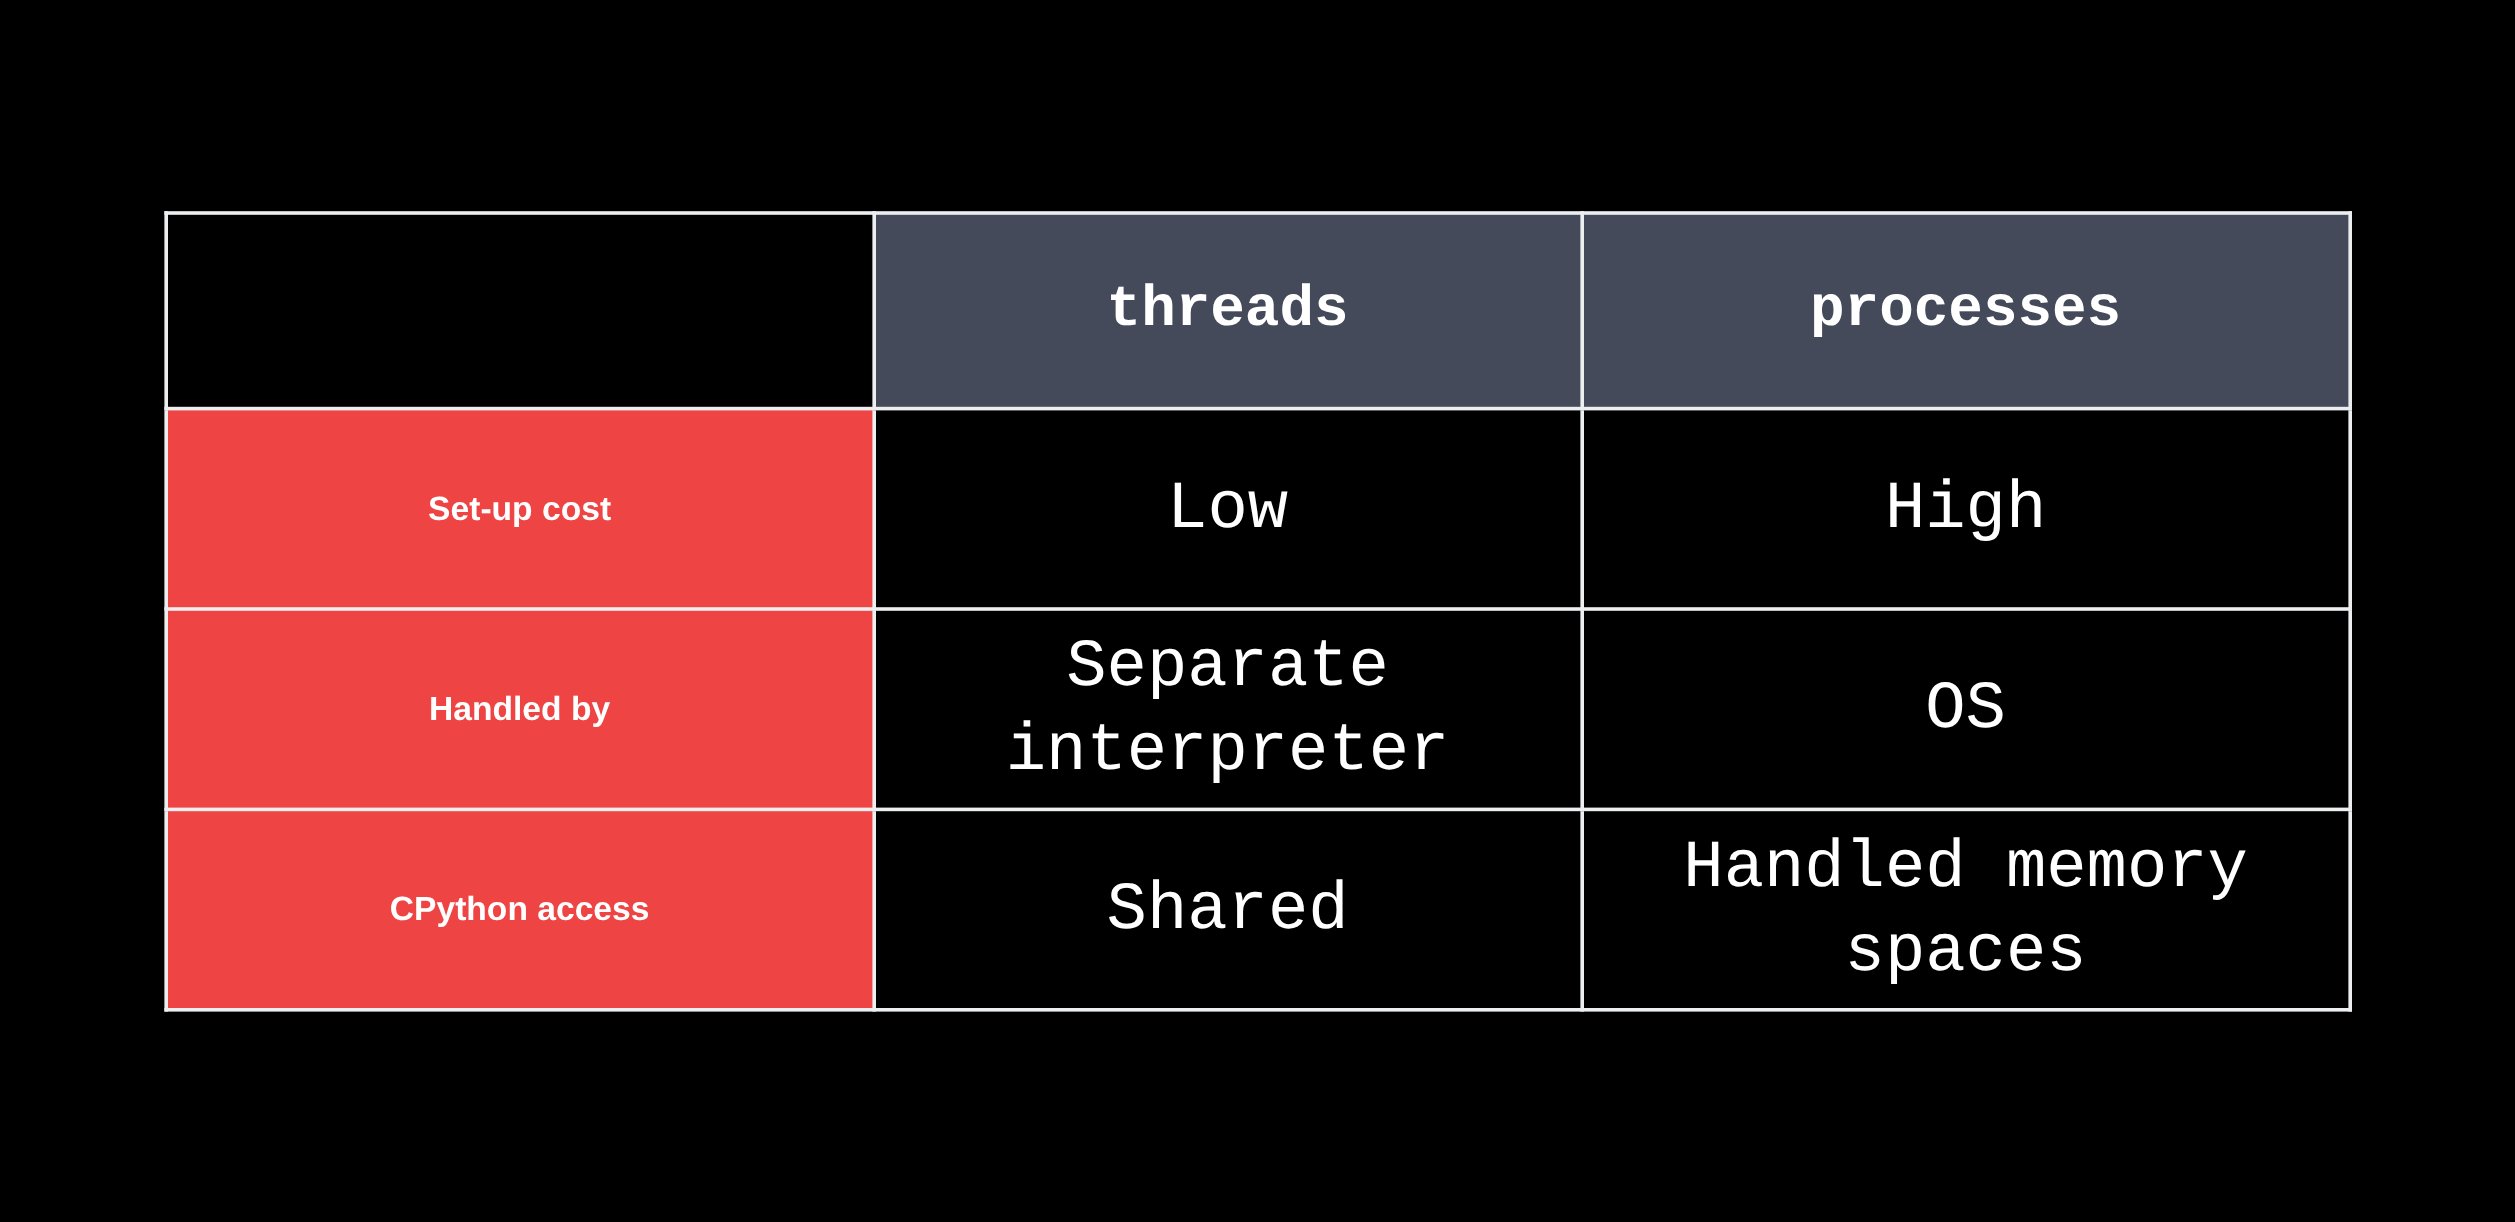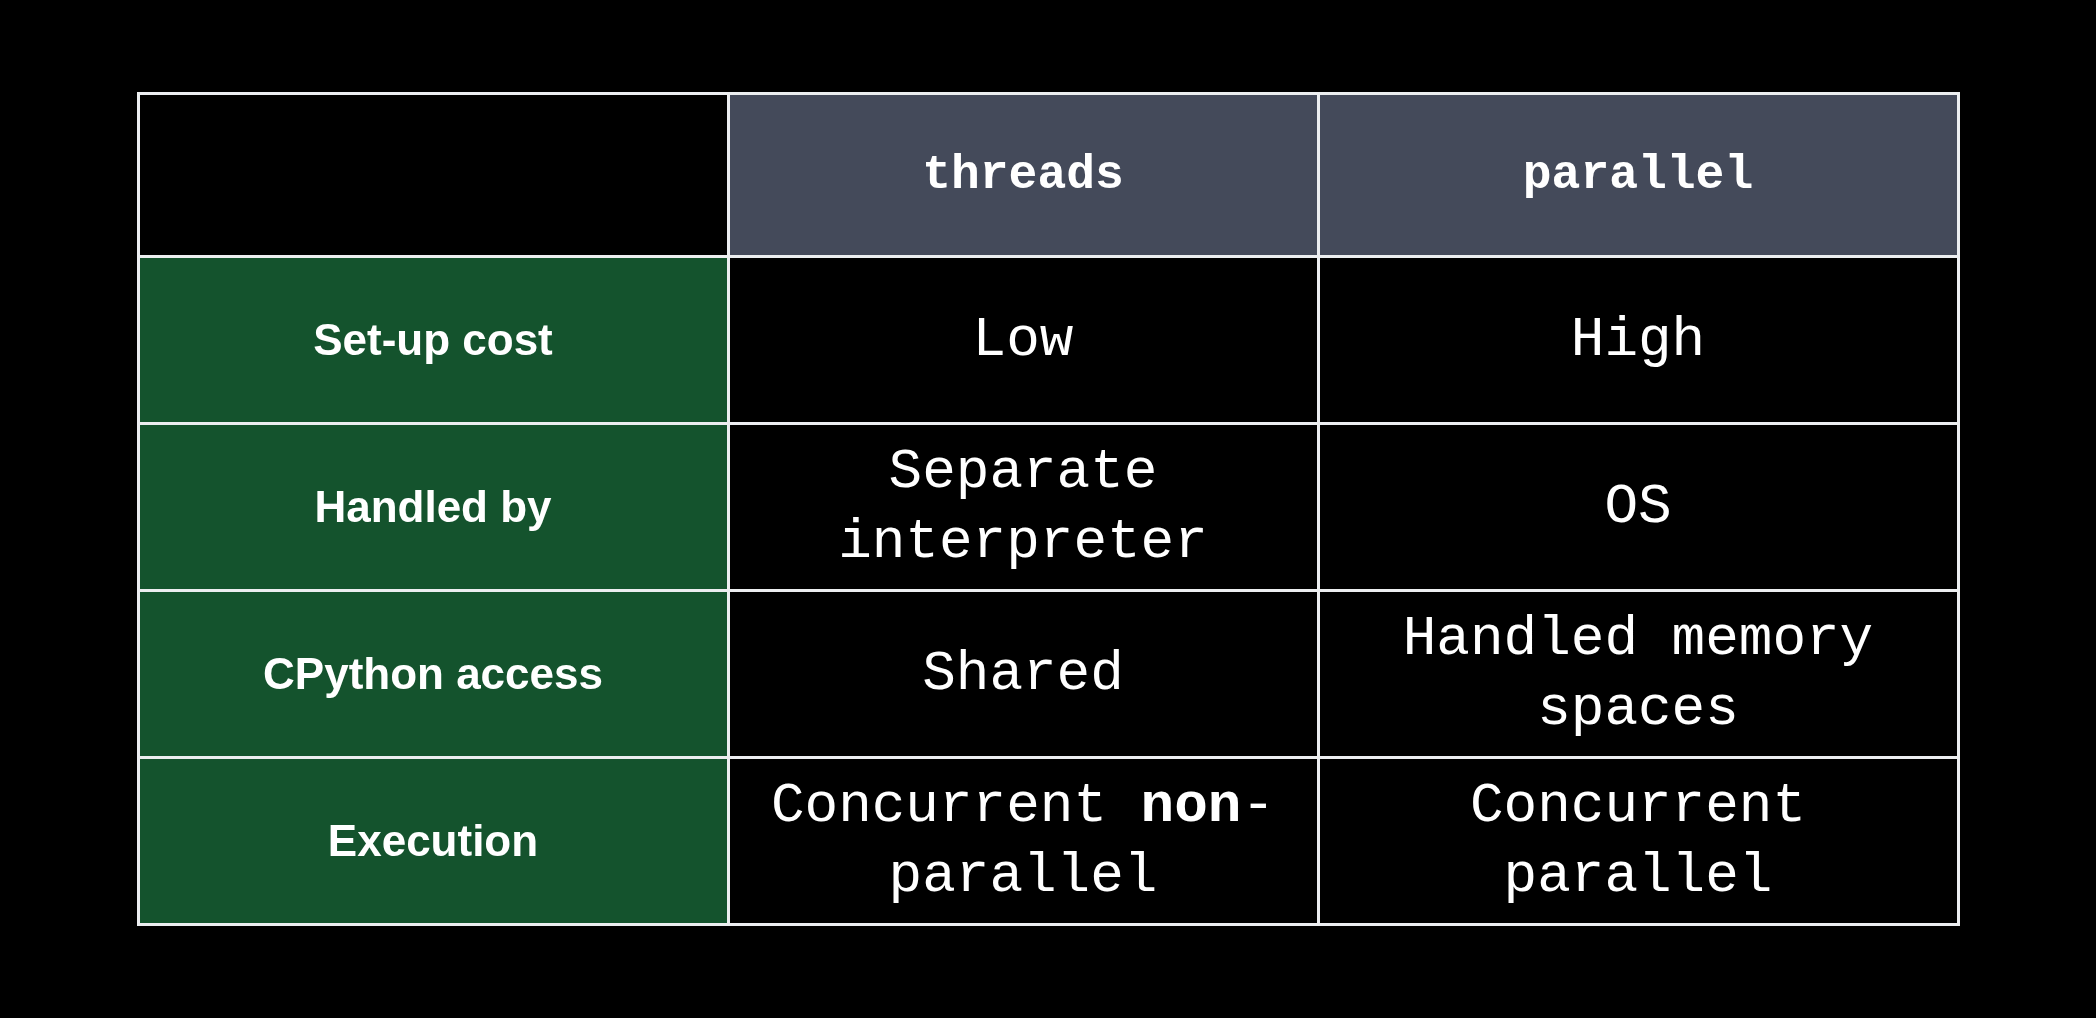--- a/index.html
+++ b/index.html
@@ -46,24 +46,24 @@
   th.colhead {
     background: #444a5a;
     font-family: "Consolas","Menlo","Courier New",monospace;
     font-weight: 700;
     font-size: 48px;
     height: 160px;
   }
 
   
   th.rowhead {
-    background: #14532d;
+    background: #ef4444;
     font-family: "Helvetica Neue","Arial",sans-serif;
     font-weight: 700;
-    font-size: 44px;
+    font-size: 28px;
     height: 164px;
   }
 
   
   td.cell {
     background: #000;
     font-family: "Consolas","Menlo","Courier New",monospace;
     font-weight: 400;
     font-size: 56px;
     height: 164px;
@@ -81,42 +81,37 @@
     <colgroup>
       <col class="c-row">
       <col class="c-thr">
       <col class="c-proc">
     </colgroup>
 
     <tbody>
         <tr>
       <td class="blank"></td>
       <th class="colhead">threads</th>
-      <th class="colhead">parallel</th>
+      <th class="colhead">processes</th>
     </tr>
 
     <tr>
       <th class="rowhead">Set-up cost</th>
       <td class="cell">Low</td>
       <td class="cell">High</td>
     </tr>
 
     <tr>
       <th class="rowhead">Handled by</th>
       <td class="cell">Separate interpreter</td>
       <td class="cell">OS</td>
     </tr>
 
     <tr>
       <th class="rowhead">CPython access</th>
       <td class="cell">Shared</td>
       <td class="cell">Handled memory spaces</td>
     </tr>
 
-    <tr>
-      <th class="rowhead">Execution</th>
-      <td class="cell"><span>Concurrent </span><span class="bold">non</span><span>-parallel</span></td>
-      <td class="cell">Concurrent parallel</td>
-    </tr>
 
   </tbody>
     </table>
 </div>
 
 </body></html>

